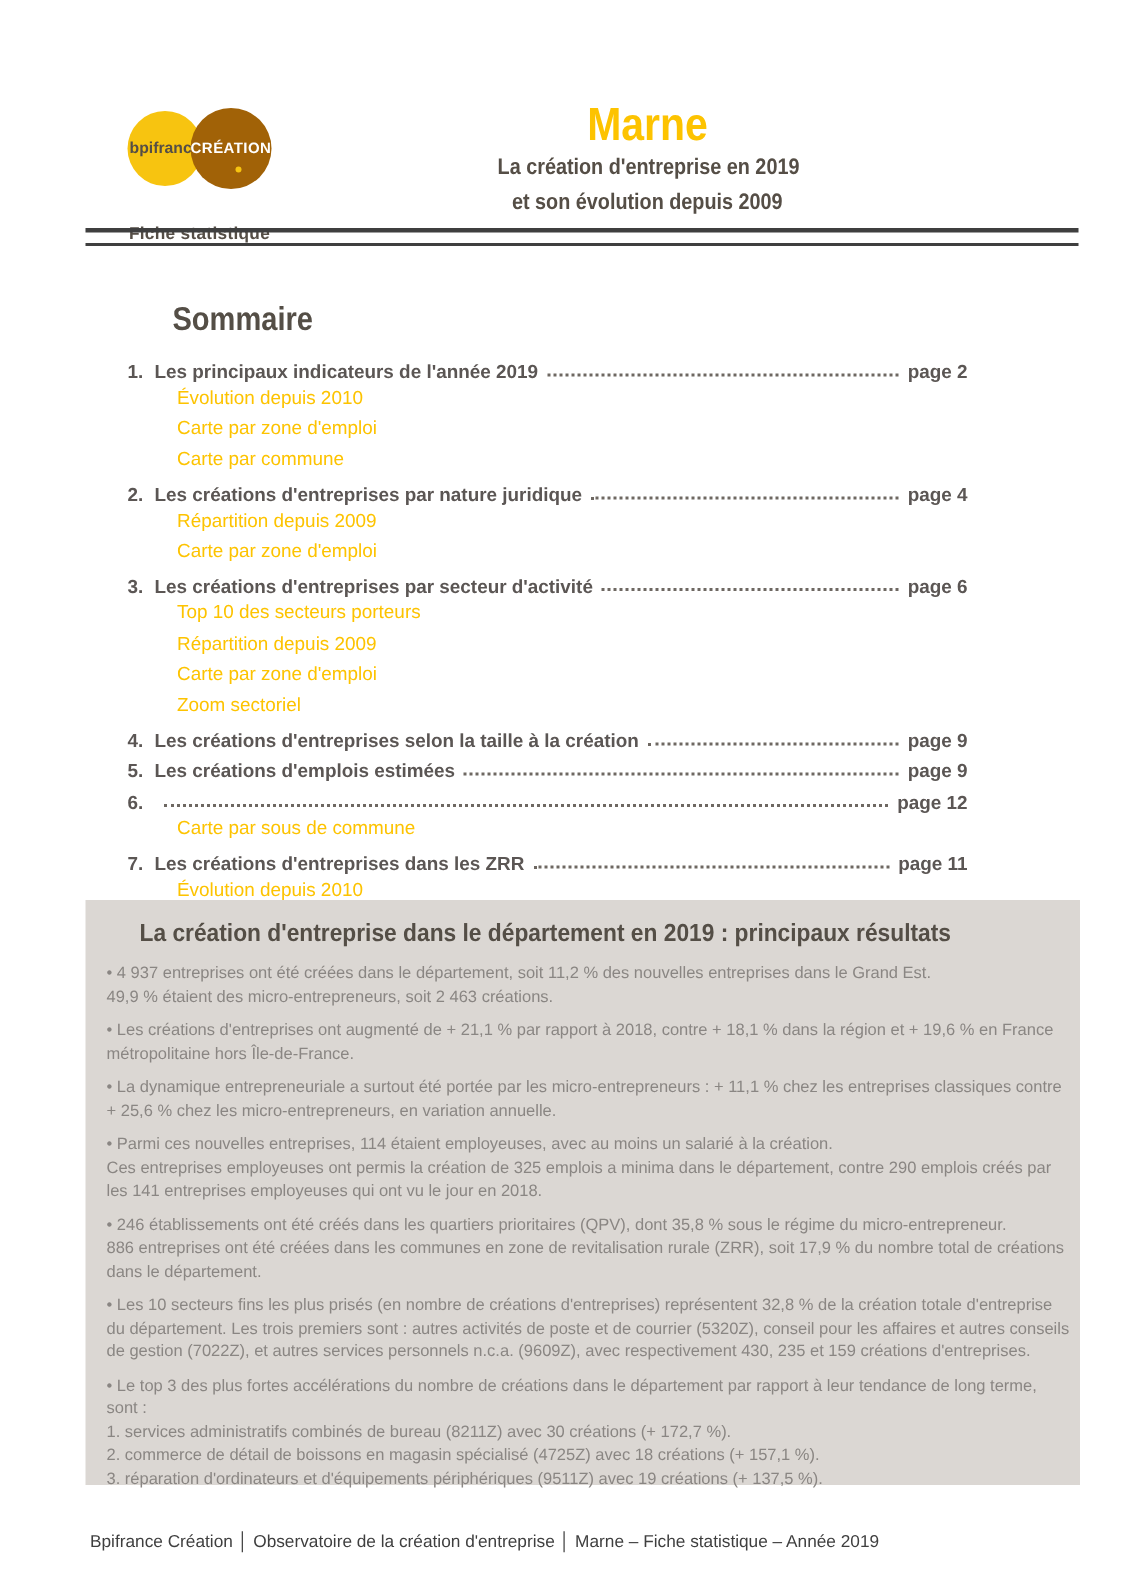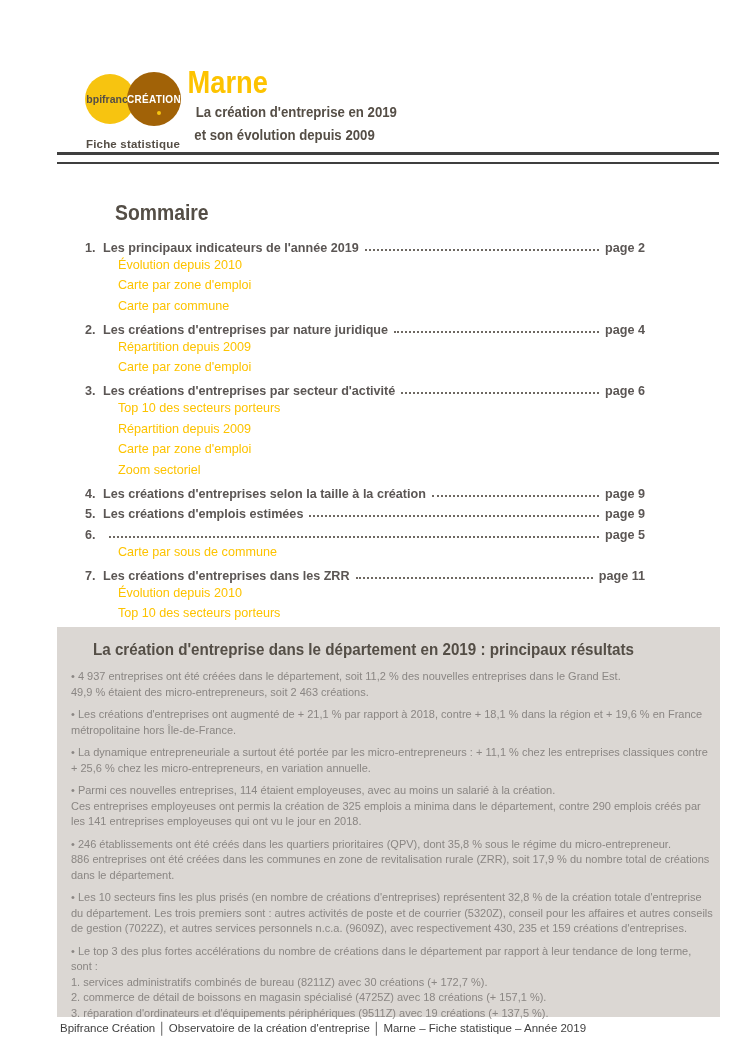--- a/index.html
+++ b/index.html
@@ -10,40 +10,40 @@
     font-family:"Liberation Sans", sans-serif;
     overflow:hidden;
   }
   
   .brand{position:absolute;left:68px;top:72px;width:130px;text-align:center;}
   .logo-row{display:flex;align-items:center;justify-content:center;}
   .logo-circle{border-radius:50%;display:flex;align-items:center;justify-content:center;font-weight:bold;}
   .logo-yellow{width:50px;height:50px;background:#F7C410;color:#554E46;font-size:10.5px;z-index:1;}
   .logo-dark{width:54px;height:54px;background:#a16207;color:#ffffff;font-size:10px;letter-spacing:.3px;margin-left:-8px;position:relative;z-index:2;}
   .logo-dot{position:absolute;left:56%;bottom:11px;width:4px;height:4px;border-radius:50%;background:#F7C410;}
-  .brand-caption{margin-top:12px;font-size:11.5px;font-weight:bold;color:#554E46;letter-spacing:.2px;}
+  .brand-caption{margin-top:24px;font-size:11.5px;font-weight:bold;color:#554E46;letter-spacing:.2px;}
   .cond{display:inline-block;transform:scaleX(.88);transform-origin:center center;white-space:nowrap;}
-  .titles{position:absolute;left:182px;top:66px;width:500px;text-align:left;}
+  .titles{position:absolute;left:182px;top:66px;width:500px;text-align:center;}
   .doc-title{font-size:31px;line-height:34px;font-weight:bold;color:#FDC300;margin:0;}
   .doc-subtitle{font-size:15px;line-height:23px;font-weight:bold;color:#554E46;margin:0;}
   .rule-double{position:absolute;left:57px;top:152px;width:662px;height:7px;
     border-top:3px solid #3F3F3F;border-bottom:2px solid #3F3F3F;}
   
   .toc{position:absolute;left:85px;top:200px;width:560px;}
   .toc-heading{font-size:22px;font-weight:bold;color:#544E46;margin:0 0 8px 30px;}
   .toc-heading .cond{transform-origin:left center;}
   .toc-item{display:flex;align-items:flex-end;height:20.5px;font-size:12.6px;font-weight:bold;color:#5B5654;}
   .toc-num{width:18px;flex:0 0 18px;}
   .toc-label{white-space:nowrap;}
   .toc-dots{flex:1;margin:0 6px 4px;border-bottom:2px dotted #6E6862;min-width:20px;}
   .toc-page{white-space:nowrap;}
   .toc-sub{height:20.5px;line-height:20.5px;margin-left:33px;font-size:12.6px;font-weight:normal;color:#FDC300;}
   
   .results{position:absolute;left:57px;top:600px;width:663px;height:390px;box-sizing:border-box;
-    background:#DBD7D3;padding:11px 6px 10px 14px;margin-top:27px;}
+    background:#DBD7D3;padding:11px 6px 10px 14px;}
   .results-title{font-size:16.5px;font-weight:bold;color:#544E46;margin:2px 0 10px 22px;}
   .results-title .cond{transform-origin:left center;transform:scaleX(.92);}
   .results p{font-size:11px;line-height:15.5px;margin:0 0 7px;color:#8A8683;white-space:pre-line;}
   
   .footer{position:absolute;left:60px;top:1022px;font-size:11.5px;color:#3F3F3F;}
 </style>
 </head>
 <body>
 
 <div class="page">
@@ -112,21 +112,21 @@
     <div class="toc-item">
       <span class="toc-num">5.</span>
       <span class="toc-label">Les créations d'emplois estimées</span>
       <span class="toc-dots"></span>
       <span class="toc-page">page 9</span>
     </div>
 
     <div class="toc-item">
       <span class="toc-num">6.</span>
       <span class="toc-dots"></span>
-      <span class="toc-page">page 5</span>
+      <span class="toc-page">page 12</span>
     </div>
     <div class="toc-sub">Carte par sous de commune</div>
 
     <div class="toc-item">
       <span class="toc-num">7.</span>
       <span class="toc-label">Les créations d'entreprises dans les ZRR</span>
       <span class="toc-dots"></span>
       <span class="toc-page">page 11</span>
     </div>
     <div class="toc-sub">Évolution depuis 2010</div>

